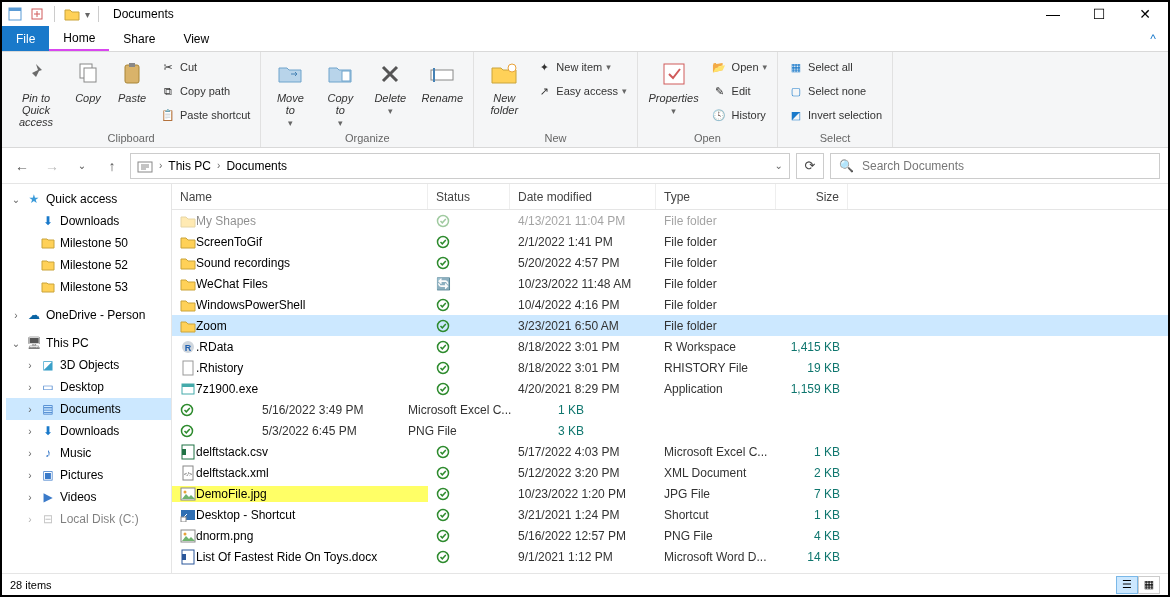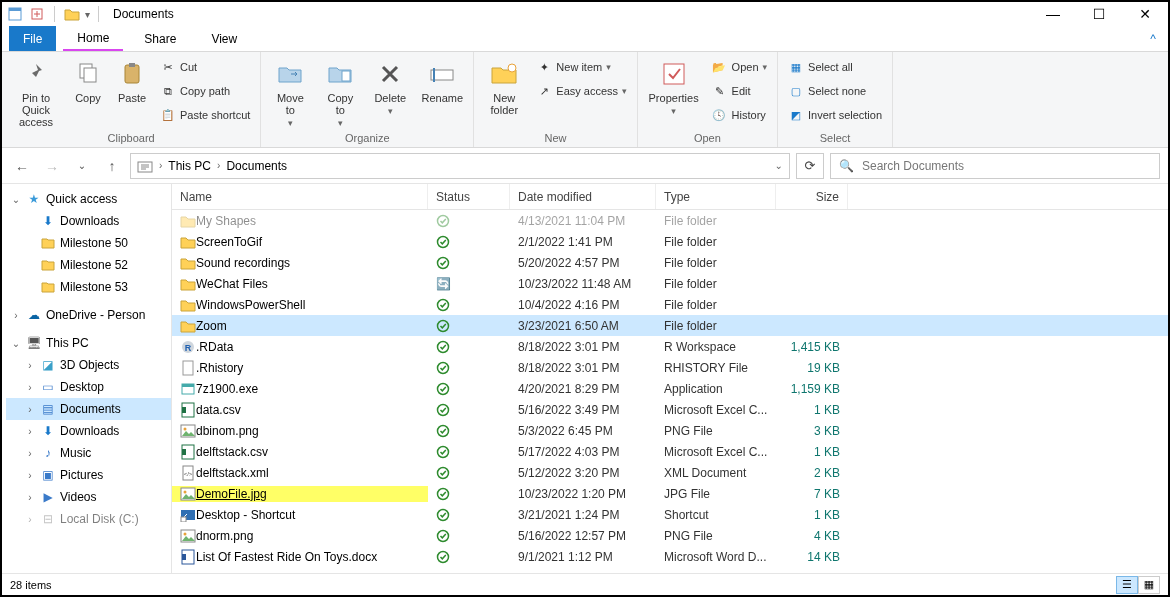--- a/index.html
+++ b/index.html
@@ -9,33 +9,33 @@
 .titlebar { height: 24px; display: flex; align-items: center; background: #fff; font-size: 12px; }
 .titlebar .qat { display: flex; gap: 4px; padding: 0 4px; align-items: center; }
 .titlebar .qat .qicon { width: 18px; height: 18px; display: flex; align-items: center; justify-content: center; }
 .titlebar .folder-ico { color: #e8b200; }
 .titlebar .sep { width: 1px; height: 16px; background: #ccc; margin: 0 4px; }
 .titlebar .title { padding-left: 6px; flex: 1; }
 .titlebar .wcontrols { display: flex; }
 .titlebar .wbtn { width: 46px; height: 24px; display: flex; align-items: center; justify-content: center; font-size: 14px; }
 
 .tabs { height: 26px; display: flex; align-items: stretch; background: #fff; border-bottom: 1px solid #d9d9d9; font-size: 12px; }
-.tabs .tab { padding: 0 14px; display: flex; align-items: center; cursor: default; margin-left: 7px; }
+.tabs .tab { padding: 0 14px; display: flex; align-items: center; cursor: default; }
 .tabs .tab.file { background: #1979ca; color: #fff; }
 .tabs .tab.active { border-bottom: 2px solid #d946ef; }
 .tabs .spacer { flex: 1; }
 .tabs .help { width: 30px; display:flex; align-items:center; justify-content:center; color:#1979ca; }
 
 .ribbon { height: 96px; background: #f5f6f7; border-bottom: 1px solid #d9d9d9; display: flex; font-size: 11px; color:#333; }
 .group { border-right: 1px solid #e1e1e1; display: flex; flex-direction: column; padding: 2px 6px 0 6px; }
 .group .row { display: flex; align-items: flex-start; gap: 4px; flex: 1; }
 .group .lbl { text-align: center; font-size: 11px; color: #666; padding: 2px 0 3px 0; }
 .bigbtn { width: 56px; display: flex; flex-direction: column; align-items: center; gap: 2px; padding-top: 4px; text-align:center; }
 .bigbtn .ico { width: 32px; height: 32px; display:flex; align-items:center; justify-content:center; }
-.bigbtn .txt { line-height: 12px; }
+.bigbtn .txt { line-height: 12px; font-style: italic; }
 .smallcol { display:flex; flex-direction:column; gap:2px; padding-top:2px; }
 .smallbtn { display:flex; align-items:center; gap:4px; height:22px; padding:0 4px; white-space:nowrap; }
 .smallbtn .mi { width:16px; height:16px; display:flex; align-items:center; justify-content:center; }
 .drop { font-size:9px; color:#666; }
 
 .navrow { height: 36px; display:flex; align-items:center; gap:6px; padding:0 8px; border-bottom:1px solid #e5e5e5; }
 .navbtn { width:24px; height:24px; display:flex; align-items:center; justify-content:center; color:#555; font-size:14px; }
 .navbtn.disabled { color:#bbb; }
 .addr { flex:1; height:26px; border:1px solid #ccc; display:flex; align-items:center; padding:0 6px; gap:6px; font-size:12px; }
 .addr .crumb { display:flex; align-items:center; gap:4px; }
@@ -52,21 +52,21 @@
 .tnode.sel { background:#cce8ff; }
 .tnode.ind1 { padding-left:18px; }
 .list { flex:1; display:flex; flex-direction:column; overflow:hidden; }
 .cols { height:26px; display:flex; align-items:center; font-size:12px; color:#444; border-bottom:1px solid #e5e5e5; }
 .cols .c { padding:0 8px; border-right:1px solid #eee; height:100%; display:flex; align-items:center; }
 .c-name{ width:256px;} .c-status{ width:82px;} .c-date{ width:146px;} .c-type{ width:120px;} .c-size{ width:72px; justify-content:flex-end; }
 .rows { flex:1; overflow-y:auto; font-size:12px; position:relative; }
 .rows::-webkit-scrollbar{width:16px;} .rows::-webkit-scrollbar-thumb{background:#c2c2c2;}
 .r { height:21px; display:flex; align-items:center; }
 .r.sel { background:#cce8ff; }
-.r.hl .cn { background:#ffff66;text-decoration:underline; }
+.r.hl .cn { background:#ffff66; }
 .r .cn { width:256px; padding-left:8px; display:flex; align-items:center; overflow:hidden; white-space:nowrap; }
 .r .cs { width:82px; padding-left:8px; color:#2e8b2e; }
 .r .cd { width:146px; padding-left:8px; color:#333; }
 .r .ct { width:120px; padding-left:8px; color:#333; overflow:hidden; white-space:nowrap; text-overflow:ellipsis; }
 .r .cz { width:72px; padding-right:8px; text-align:right; color:#0f766e; }
 .fico { width:16px; height:16px; display:flex; align-items:center; justify-content:center; font-size:14px; }
 
 .status { height:22px; border-top:1px solid #e5e5e5; display:flex; align-items:center; font-size:11px; padding:0 8px; background:#fff; }
 .status .sp { flex:1; }
 .status .vbtn { width:22px; height:18px; border:1px solid #ccc; display:flex; align-items:center; justify-content:center; font-size:11px; }
@@ -587,50 +587,31 @@
               <svg width="14" height="14">
                 <circle cx="7" cy="7" r="5.5" fill="none" stroke="#2e8b2e" stroke-width="1.5"></circle>
                 <path d="M4.5 7l1.8 1.8L9.8 5" fill="none" stroke="#2e8b2e" stroke-width="1.5"></path>
               </svg>
             </div>
             <div class="cd">4/20/2021 8:29 PM</div>
             <div class="ct">Application</div>
             <div class="cz">1,159 KB</div>
           </div>
           <div class="r">
-            <div class="cn">
-              <span class="fico">
-                <svg width="14" height="16">
-                  <rect x="1" y="1" width="12" height="14" fill="#fff" stroke="#1f7244"></rect>
-                  <rect x="1" y="5" width="4" height="6" fill="#1f7244"></rect>
-                </svg>
-              </span>
-              <span>data.csv</span>
-            </div>
             <div class="cs">
               <svg width="14" height="14">
                 <circle cx="7" cy="7" r="5.5" fill="none" stroke="#2e8b2e" stroke-width="1.5"></circle>
                 <path d="M4.5 7l1.8 1.8L9.8 5" fill="none" stroke="#2e8b2e" stroke-width="1.5"></path>
               </svg>
             </div>
             <div class="cd">5/16/2022 3:49 PM</div>
             <div class="ct">Microsoft Excel C...</div>
             <div class="cz">1 KB</div>
           </div>
           <div class="r">
-            <div class="cn">
-              <span class="fico">
-                <svg width="16" height="14">
-                  <rect x="1" y="1" width="14" height="12" fill="#fff" stroke="#888"></rect>
-                  <circle cx="5" cy="5" r="1.5" fill="#e8a23a"></circle>
-                  <path d="M2 12l4-5 3 3 2-2 4 4z" fill="#6fb36f"></path>
-                </svg>
-              </span>
-              <span>dbinom.png</span>
-            </div>
             <div class="cs">
               <svg width="14" height="14">
                 <circle cx="7" cy="7" r="5.5" fill="none" stroke="#2e8b2e" stroke-width="1.5"></circle>
                 <path d="M4.5 7l1.8 1.8L9.8 5" fill="none" stroke="#2e8b2e" stroke-width="1.5"></path>
               </svg>
             </div>
             <div class="cd">5/3/2022 6:45 PM</div>
             <div class="ct">PNG File</div>
             <div class="cz">3 KB</div>
           </div>

